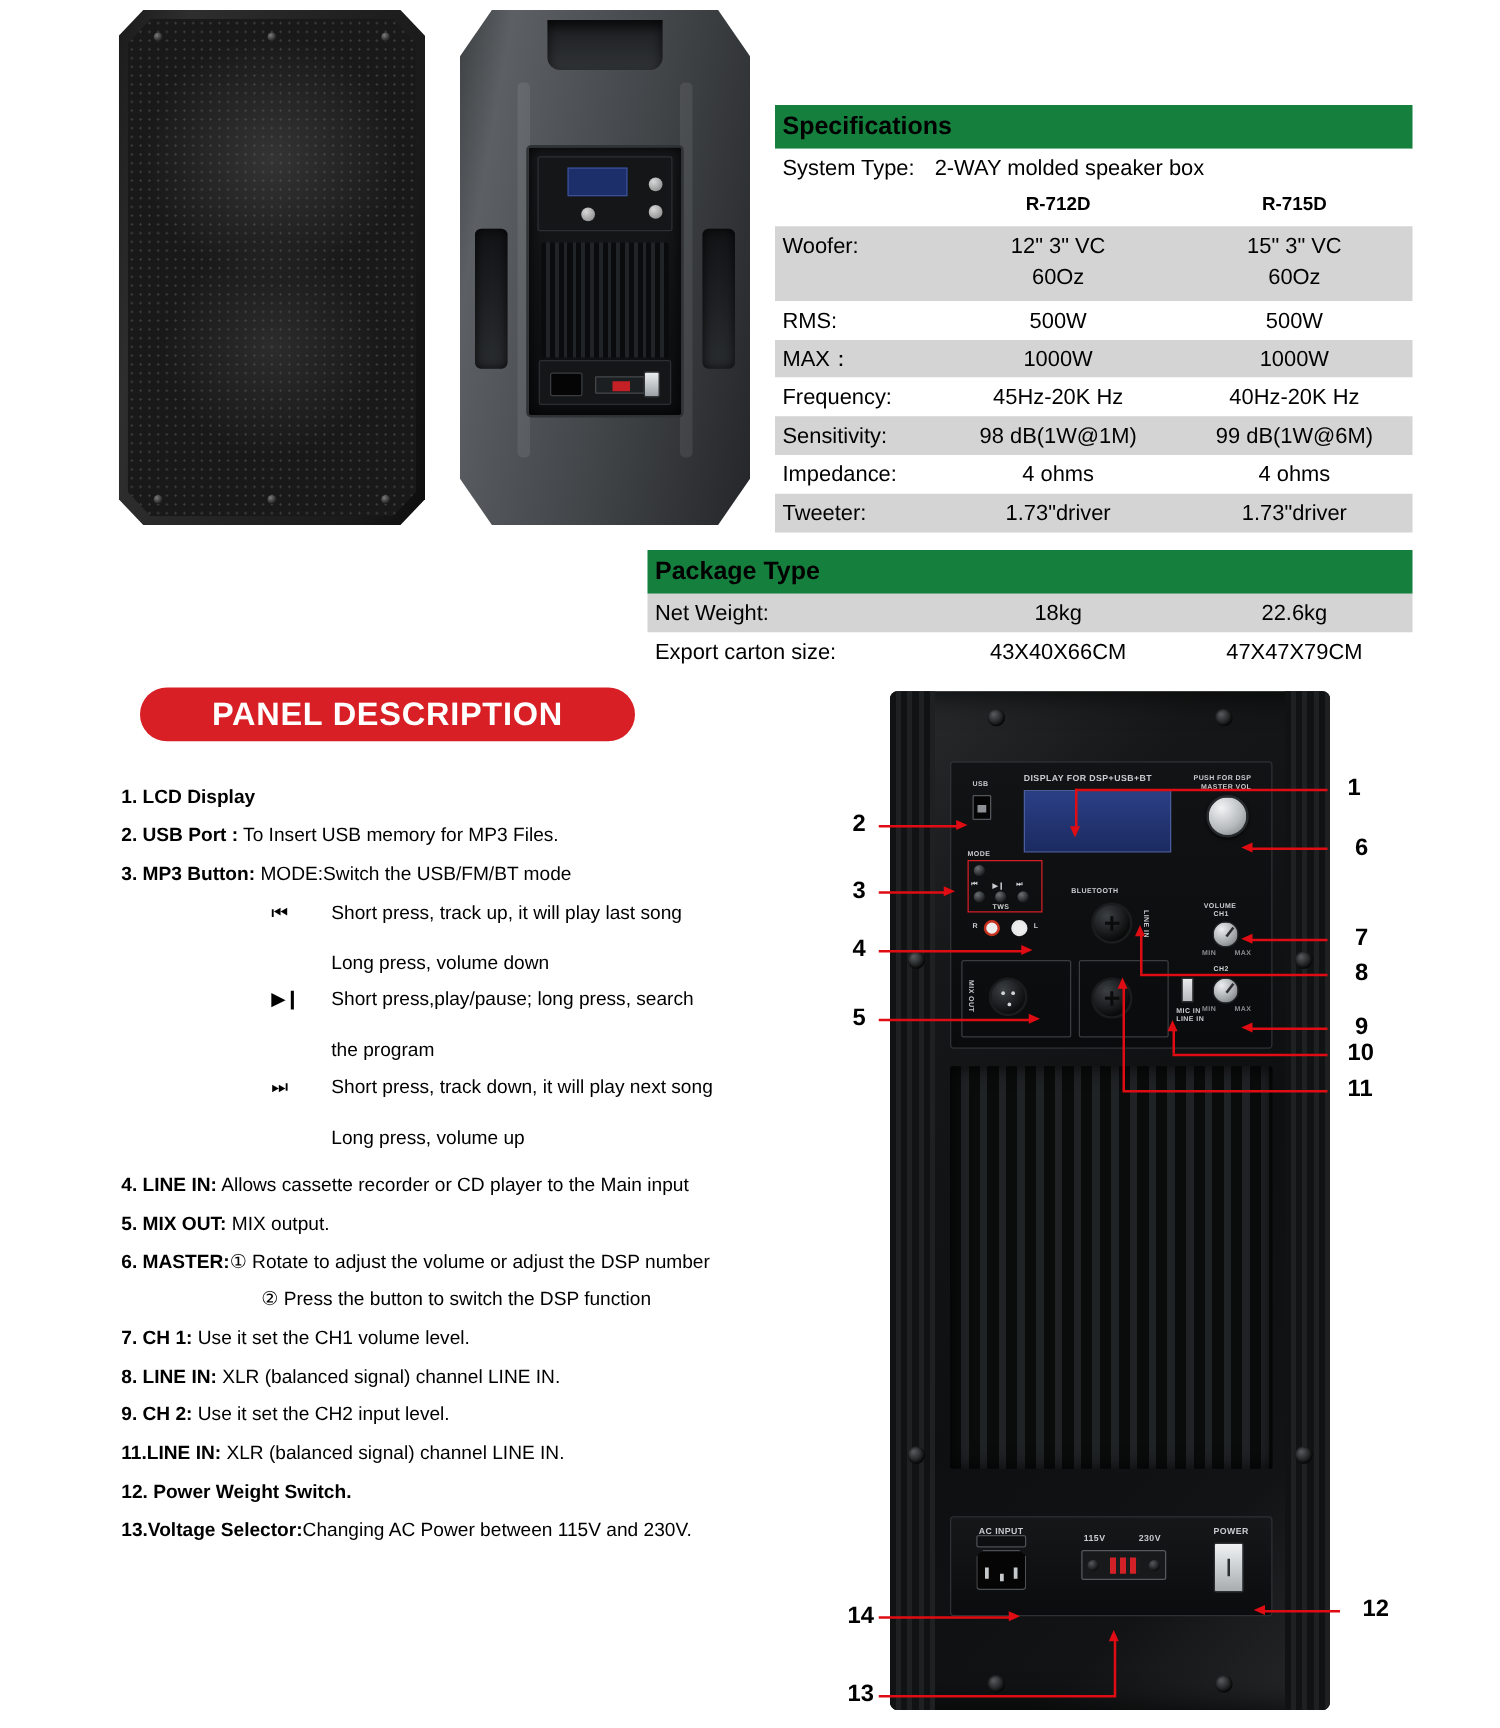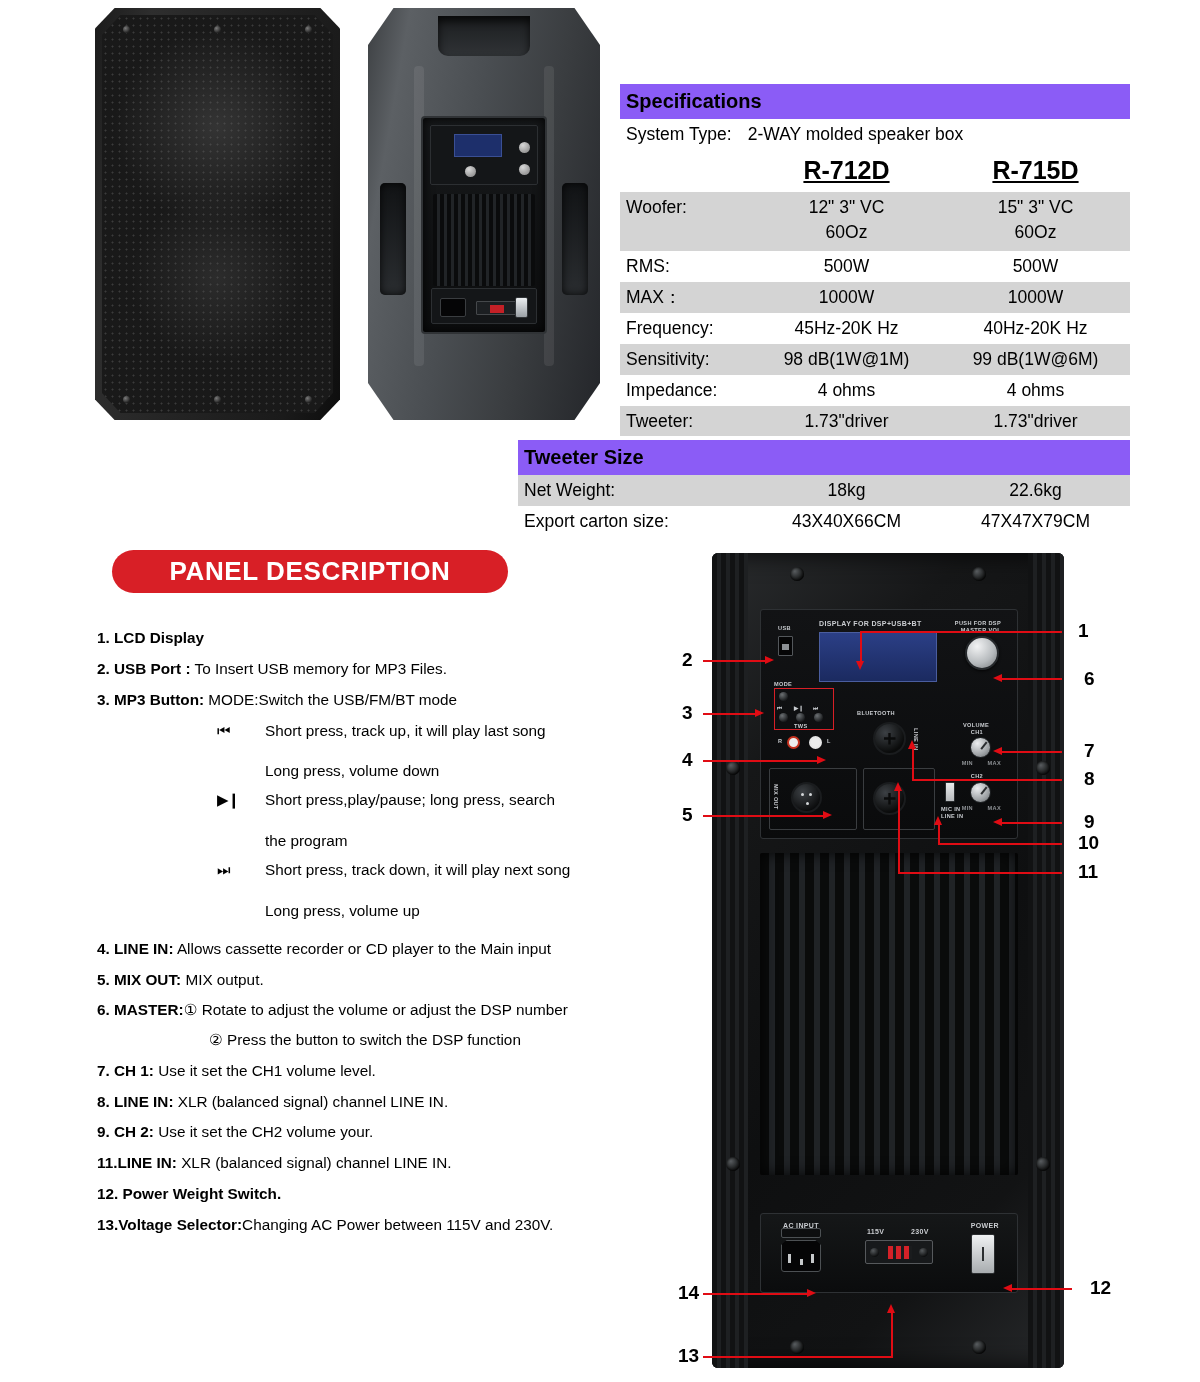--- a/index.html
+++ b/index.html
@@ -77,34 +77,34 @@
   .rear-pwr { position:absolute; right:8px; top:8px; width:13px; height:21px;
     background:linear-gradient(#eceff1,#9aa0a5); border:1px solid #303336; border-radius:2px; }
 
   
   .spec-table { position:absolute; left:620px; top:84px; width:510px; font-size:17.5px; }
   .pkg-table  { position:absolute; left:518px; top:440px; width:612px; font-size:17.5px; }
 
   .trow { display:flex; align-items:stretch; line-height:1.42; }
   .trow.gray { background:#d4d4d4; }
   .trow.white { background:#ffffff; }
-  .trow.hdr-bar { background:#8b5cf6; }
+  .trow.hdr-bar { background:#15803d; }
 
   .tbl-title { font-weight:bold; font-size:20px; padding:3px 6px 4px 6px; }
   .c-label { padding:3px 6px; white-space:nowrap; }
   .c-val { text-align:center; padding:3px 4px; }
 
   .spec-table .c-label { width:132px; }
   .spec-table .c-val  { width:189px; }
   .spec-table .c-sys  { padding:3px 6px; }
 
   .pkg-table .c-label { width:234px; }
   .pkg-table .c-val  { width:189px; }
 
-  .model-hdr { font-weight:bold; font-size:25px;text-decoration:underline; }
+  .model-hdr { font-weight:bold; font-size:15px; }
   .woofer-sub { text-align:center; padding:0 4px 4px 4px; }
 
   
   .banner {
     position:absolute; left:112px; top:550px; width:396px; height:43px;
     background:#d81f26; border-radius:22px;
     display:flex; align-items:center; justify-content:center;
   }
   .banner span { color:#fff; font-weight:bold; font-size:26px; letter-spacing:.6px; }
 
@@ -309,21 +309,21 @@
 
   <div class="trow gray">
     <div class="c-label">Tweeter:</div>
     <div class="c-val">1.73"driver</div>
     <div class="c-val">1.73"driver</div>
   </div>
 </div>
 
 <div class="pkg-table">
   <div class="trow hdr-bar">
-    <div class="tbl-title">Tweeter Size</div>
+    <div class="tbl-title">Package Type</div>
   </div>
   <div class="trow gray">
     <div class="c-label">Net Weight:</div>
     <div class="c-val">18kg</div>
     <div class="c-val">22.6kg</div>
   </div>
   <div class="trow white">
     <div class="c-label">Export carton size:</div>
     <div class="c-val">43X40X66CM</div>
     <div class="c-val">47X47X79CM</div>
@@ -387,21 +387,21 @@
 
   <div class="d-item">
     <b>7. </b><b>CH 1:</b><span> Use it set the CH1 volume level.</span>
   </div>
 
   <div class="d-item">
     <b>8. </b><b>LINE IN:</b><span> XLR (balanced signal) channel LINE IN.</span>
   </div>
 
   <div class="d-item">
-    <b>9. </b><b>CH 2:</b><span> Use it set the CH2 volume your.</span>
+    <b>9. </b><b>CH 2:</b><span> Use it set the CH2 input level.</span>
   </div>
 
 
   <div class="d-item">
     <b>11.</b><b>LINE IN:</b><span> XLR (balanced signal) channel LINE IN.</span>
   </div>
 
   <div class="d-item">
     <b>12. </b><b>Power Weight Switch.</b><span></span>
   </div>

